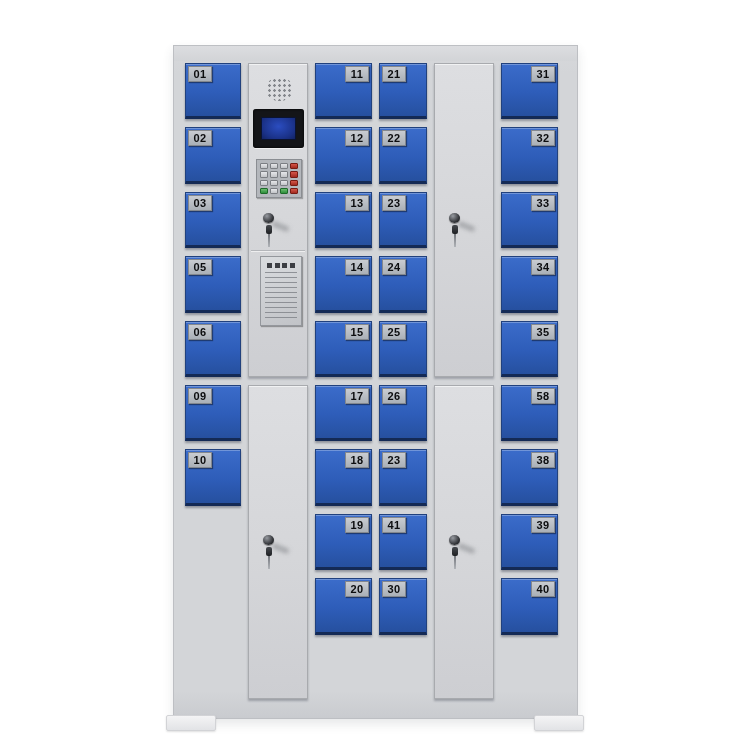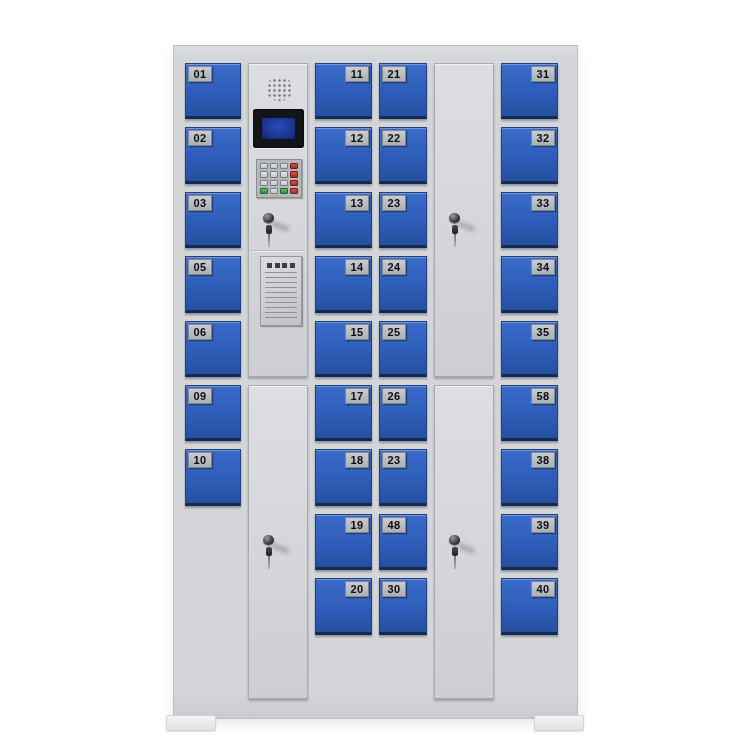--- a/index.html
+++ b/index.html
@@ -207,21 +207,21 @@
         <div class="door">
             <span class="plate">25</span>
           </div>
         <div class="door">
             <span class="plate">26</span>
           </div>
         <div class="door">
             <span class="plate">23</span>
           </div>
         <div class="door">
-            <span class="plate">48</span>
+            <span class="plate">41</span>
           </div>
         <div class="door">
             <span class="plate">30</span>
           </div>
       </div>
 
       <div class="col talls c5">
         <div class="sdoor">
           <div class="lock mid">
               <div class="knob"></div>

